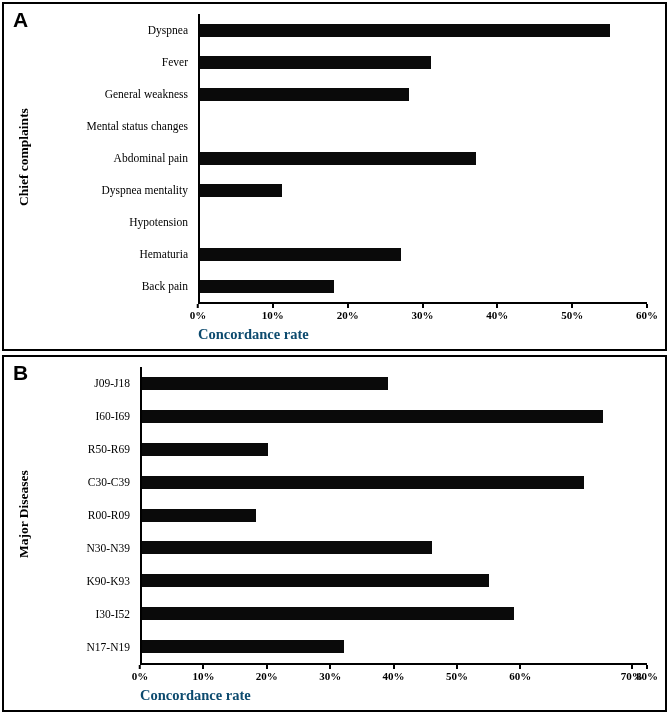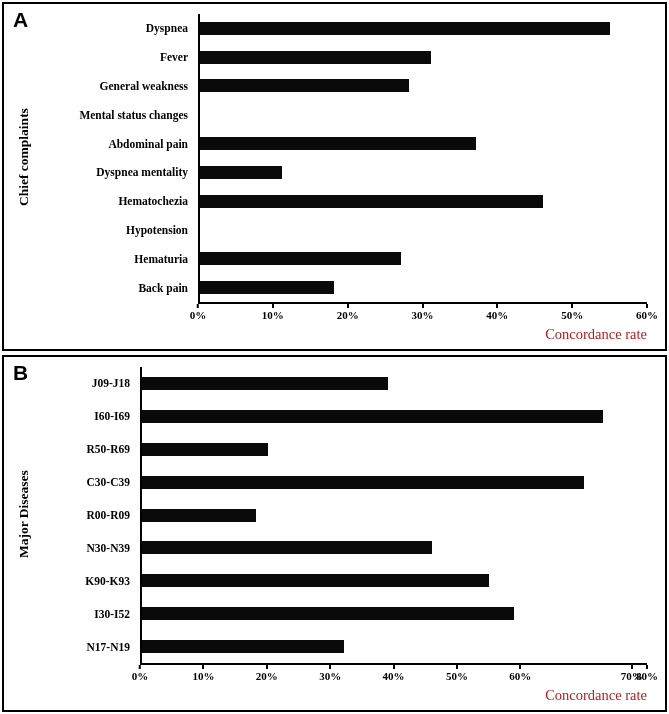--- a/index.html
+++ b/index.html
@@ -70,21 +70,21 @@
     display: flex;
     align-items: stretch;
   }
   .cat-label {
     box-sizing: border-box;
     width: var(--label-w);
     display: flex;
     align-items: center;
     justify-content: flex-end;
     padding-right: 10px;
-    font-weight: bold;
+    font-weight: normal;
     font-size: 11.5px;
     color: #000;
     white-space: nowrap;
   }
   .track {
     flex: 1;
     border-left: 2px solid #000;
     display: flex;
     align-items: center;
   }
@@ -112,24 +112,24 @@
   }
   .tick-label {
     margin-top: 1px;
     font-weight: bold;
     font-size: 11px;
     color: #000;
     white-space: nowrap;
   }
   .xlabel {
     margin-left: var(--label-w);
-    text-align: right;
-    font-weight: normal;
+    text-align: left;
+    font-weight: bold;
     font-size: 14.5px;
-    color: #b91c1c;
+    color: #0c4a6e;
     padding: 1px 0 2px 0;
   }
 </style>
 </head>
 <body>
 
 <div class="figure">
 
   <div class="panel panel-a" style="--label-w:162px">
     <span class="panel-letter">A</span>
@@ -167,26 +167,20 @@
                 <div class="bar" style="width: 61.6667%; background: rgb(10, 10, 10);"></div>
               </div>
             </div>
             <div class="row">
               <div class="cat-label">Dyspnea mentality</div>
               <div class="track">
                 <div class="bar" style="width: 18.3333%; background: rgb(10, 10, 10);"></div>
               </div>
             </div>
             <div class="row">
-              <div class="cat-label">Hematochezia</div>
-              <div class="track">
-                <div class="bar" style="width: 76.6667%; background: rgb(10, 10, 10);"></div>
-              </div>
-            </div>
-            <div class="row">
               <div class="cat-label">Hypotension</div>
               <div class="track">
                 <div class="bar" style="width: 0%; background: rgb(10, 10, 10);"></div>
               </div>
             </div>
             <div class="row">
               <div class="cat-label">Hematuria</div>
               <div class="track">
                 <div class="bar" style="width: 45%; background: rgb(10, 10, 10);"></div>
               </div>

